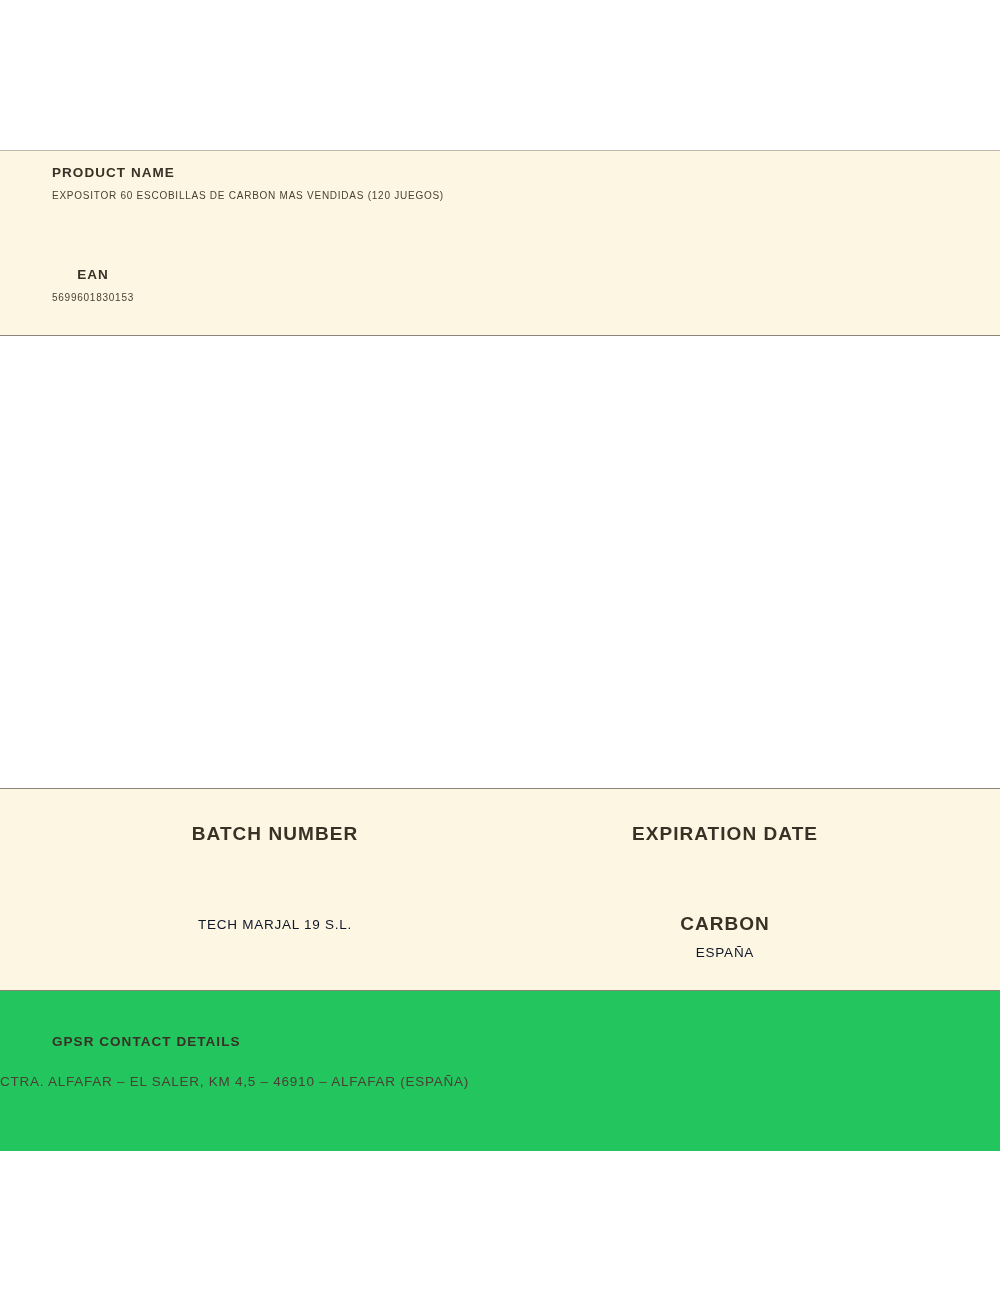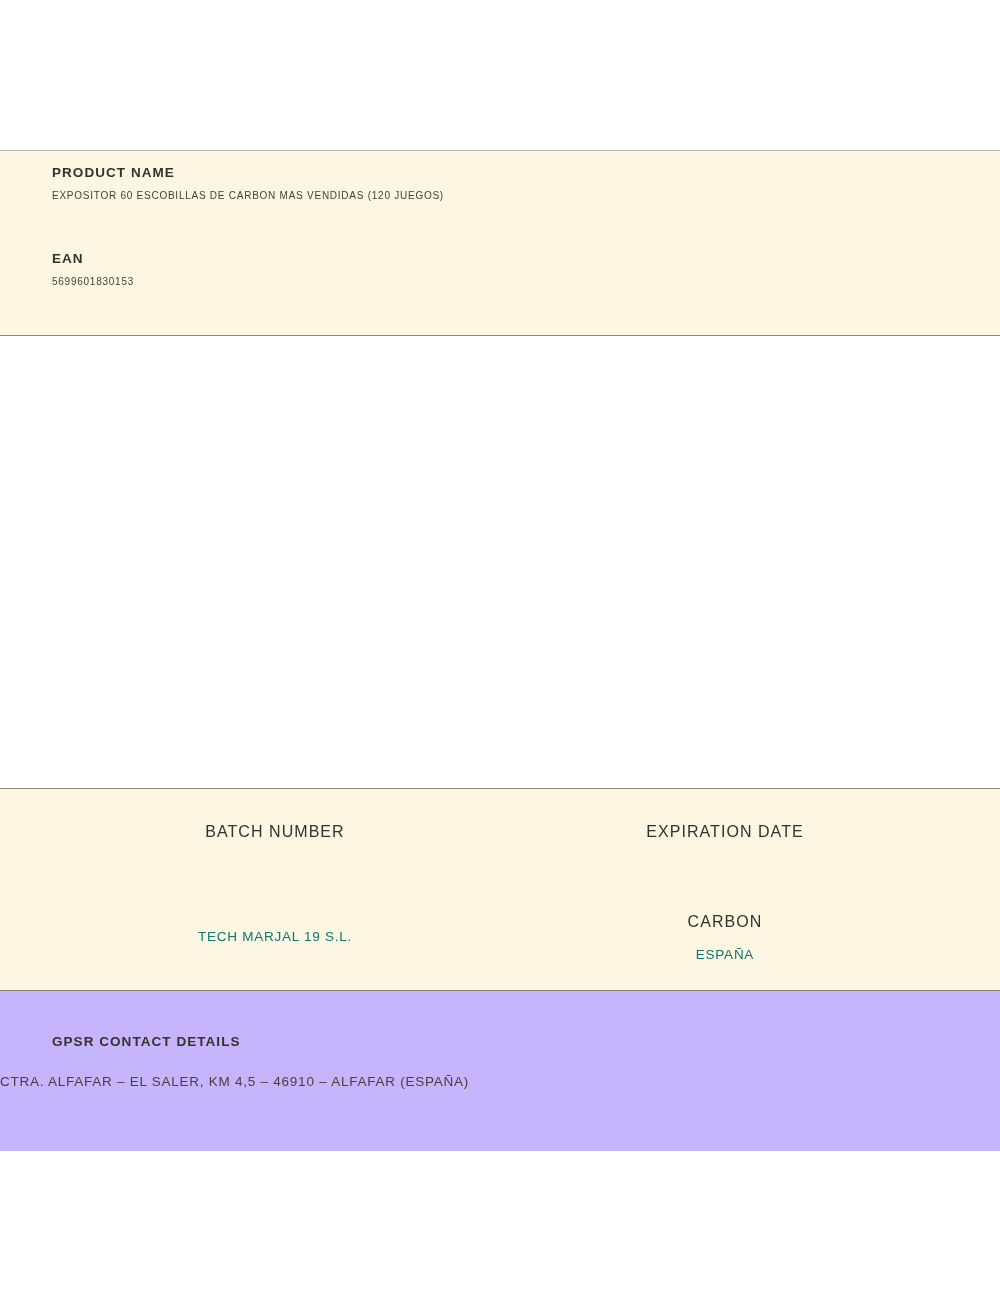--- a/index.html
+++ b/index.html
@@ -59,21 +59,21 @@
     white-space: nowrap;
   }
   .field-value {
     font-size: 10px;
     letter-spacing: 0.75px;
     color: #4a4034;
     margin: 0;
     white-space: nowrap;
   }
   #product-field { top: 14px; }
-  #ean-field { top: 100px; }
+  #ean-field { top: 116px; text-align: center; }
 
   
   .middle-blank {
     position: absolute;
     left: 0;
     top: 336px;
     width: 1000px;
     height: 452px;
     background: #ffffff;
   }
@@ -100,44 +100,44 @@
     box-sizing: border-box;
     text-align: center;
   }
   .col-a { width: 450px; padding-left: 100px; }
   .col-b { width: 550px; }
 
   .row-top { top: 34px; }
   .row-bottom { top: 124px; }
 
   .cell-label {
-    font-size: 16px;
-    font-weight: normal;
+    font-size: 19px;
+    font-weight: bold;
     letter-spacing: 1.05px;
     color: #3a3026;
     margin: 0 0 10px 0;
     white-space: nowrap;
   }
   .cell-value {
     font-size: 13.5px;
     letter-spacing: 0.75px;
-    color: #0f766e;
-    margin: 16px;
+    color: #0f172a;
+    margin: 4px;
     white-space: nowrap;
     min-height: 16px;
   }
 
   
   .gpsr-band {
     position: absolute;
     left: 0;
     top: 991px;
     width: 1000px;
     height: 160px;
-    background: #c4b5fd;
+    background: #22c55e;
     box-sizing: border-box;
   }
   .gpsr-label {
     position: absolute;
     left: 52px;
     top: 43px;
     font-size: 13.5px;
     font-weight: bold;
     letter-spacing: 1.05px;
     color: #3a3026;

